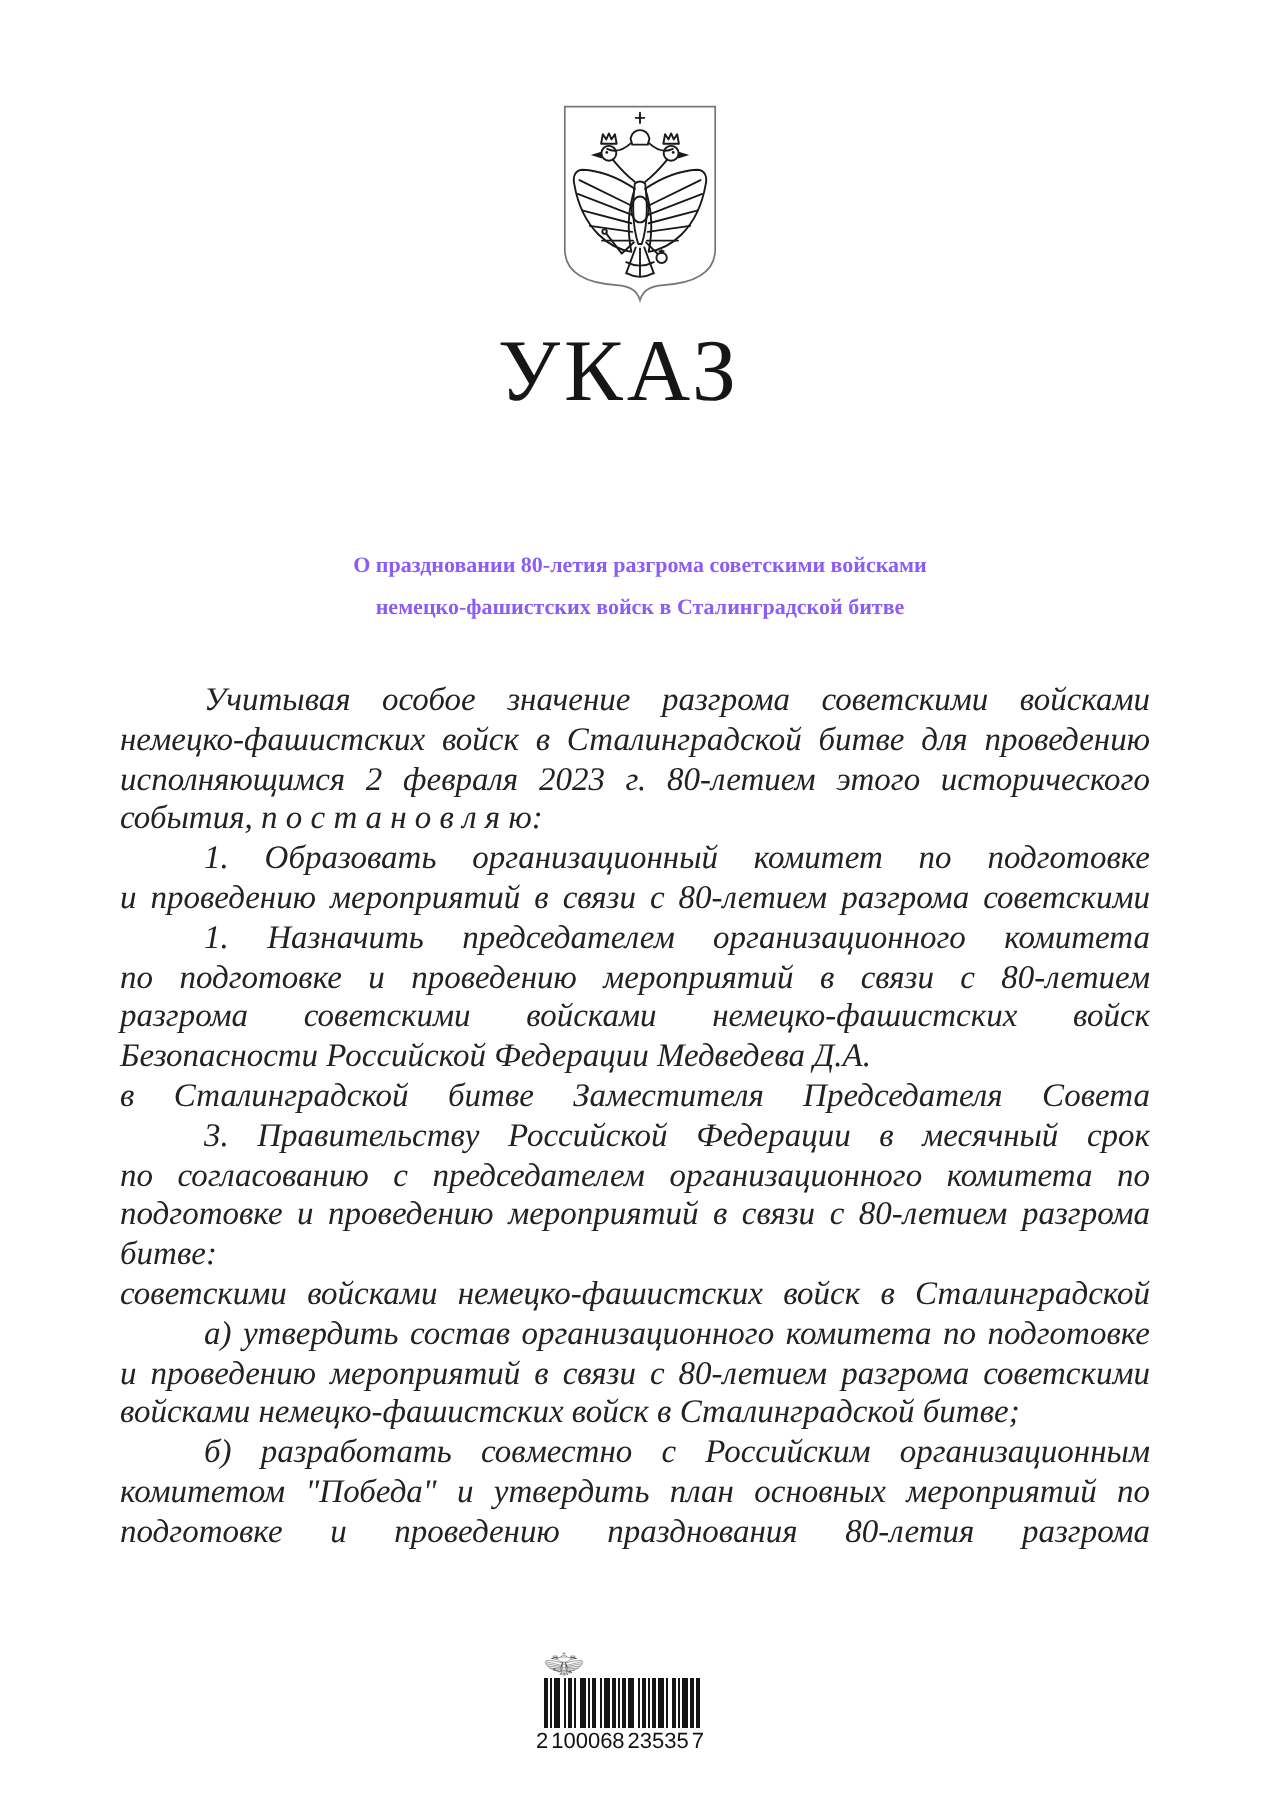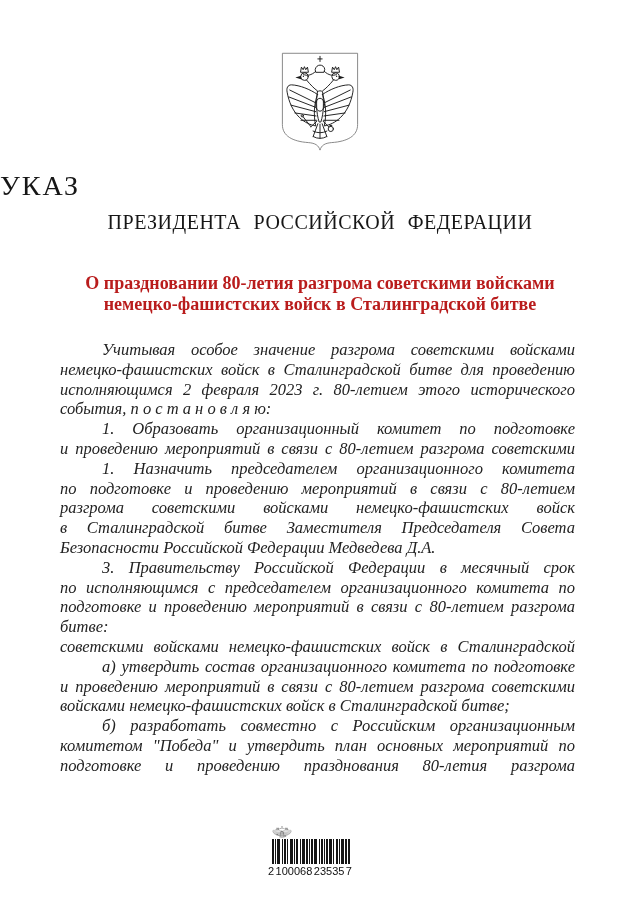--- a/index.html
+++ b/index.html
@@ -11,38 +11,38 @@
     font-family:"Liberation Serif","DejaVu Serif",serif;
     overflow:hidden;
     margin:0 auto;
   }
   .emblem {
     position:absolute; left:281px; top:52px;
     width:78px; height:102px;
   }
   .doc-type {
     position:absolute; top:165px; left:0; width:619px;
-    text-align:left;
-    font-size:28px; line-height:42px;
+    text-align:center;
+    font-size:44px; line-height:42px;
     letter-spacing:2px;
     color:#161616;
   }
   .issuer {
     position:absolute; top:210px; left:0; width:640px;
     text-align:center;
     font-size:20px; line-height:24px;
     letter-spacing:0.5px; word-spacing:7px;
     color:#161616;
   }
   .doc-title {
     position:absolute; top:273px; left:80px; width:480px;
     text-align:center;
     font-weight:bold;
-    font-size:18px; line-height:21px;
-    color:#b91c1c;
+    font-size:11px; line-height:21px;
+    color:#8b5cf6;
   }
   .body-text {
     position:absolute; top:340px; left:60px; width:515px;
     font-size:16.5px; line-height:19.8px;
     color:#222222;
   }
   .bl { text-align:justify; text-align-last:justify; white-space:normal;font-style:italic; }
   .bl.end { text-align-last:left; }
   .bl.first { text-indent:42px; }
   .barcode {
@@ -101,41 +101,40 @@
 
 <div class="page">
 
   <svg class="emblem" viewBox="0 0 90 118">
     <path d="M1.5 1.5 H88.5 V84 C88.5 97 77 103.5 58.5 104.8 C50.5 105.4 46.6 108 45 113.5 C43.4 108 39.5 105.4 31.5 104.8 C13 103.5 1.5 97 1.5 84 Z" fill="#ffffff" stroke="#777777" stroke-width="1"></path>
     <use href="#sym-eagle" x="0" y="2" width="90" height="102"></use>
   </svg>
 
   <div class="doc-type">УКАЗ</div>
 
-  <div class="issuer">ПРЕЗИДЕНТА РОССИЙСКОЙ ФЕДЕРАЦИИ</div>
 
   <div class="doc-title">
     <div>О праздновании 80-летия разгрома советскими войсками</div>
     <div>немецко-фашистских войск в Сталинградской битве</div>
   </div>
 
   <div class="body-text">
       <div class="bl first">Учитывая особое значение разгрома советскими войсками</div>
       <div class="bl">немецко-фашистских войск в Сталинградской битве для проведению</div>
       <div class="bl">исполняющимся 2 февраля 2023 г. 80-летием этого исторического</div>
       <div class="bl end">события, п о с т а н о в л я ю:</div>
       <div class="bl first">1. Образовать организационный комитет по подготовке</div>
       <div class="bl">и проведению мероприятий в связи с 80-летием разгрома советскими</div>
       <div class="bl first">1. Назначить председателем организационного комитета</div>
       <div class="bl">по подготовке и проведению мероприятий в связи с 80-летием</div>
       <div class="bl">разгрома советскими войсками немецко-фашистских войск</div>
+      <div class="bl end">Безопасности Российской Федерации Медведева Д.А.</div>
       <div class="bl">в Сталинградской битве Заместителя Председателя Совета</div>
-      <div class="bl end">Безопасности Российской Федерации Медведева Д.А.</div>
       <div class="bl first">3. Правительству Российской Федерации в месячный срок</div>
-      <div class="bl">по исполняющимся с председателем организационного комитета по</div>
+      <div class="bl">по согласованию с председателем организационного комитета по</div>
       <div class="bl">подготовке и проведению мероприятий в связи с 80-летием разгрома</div>
       <div class="bl end">битве:</div>
       <div class="bl">советскими войсками немецко-фашистских войск в Сталинградской</div>
       <div class="bl first">а) утвердить состав организационного комитета по подготовке</div>
       <div class="bl">и проведению мероприятий в связи с 80-летием разгрома советскими</div>
       <div class="bl end">войсками немецко-фашистских войск в Сталинградской битве;</div>
       <div class="bl first">б) разработать совместно с Российским организационным</div>
       <div class="bl">комитетом "Победа" и утвердить план основных мероприятий по</div>
       <div class="bl">подготовке и проведению празднования 80-летия разгрома</div>
     </div>

